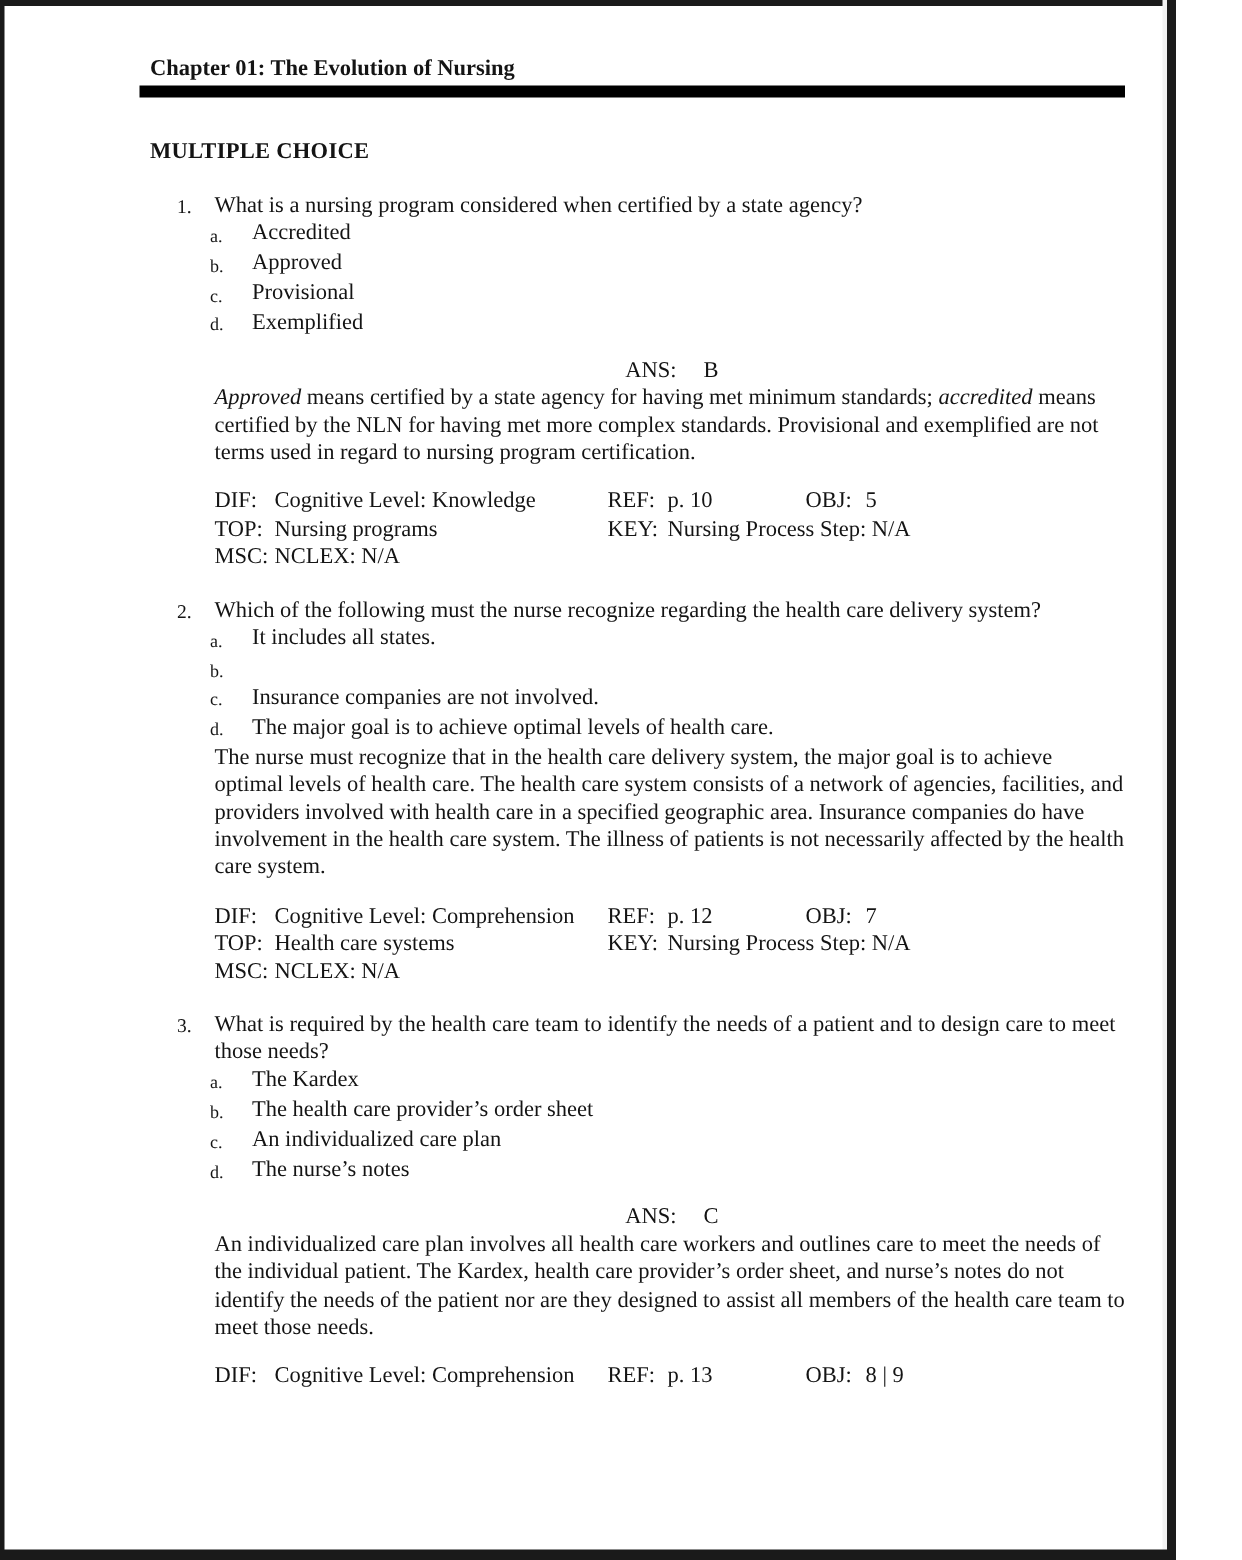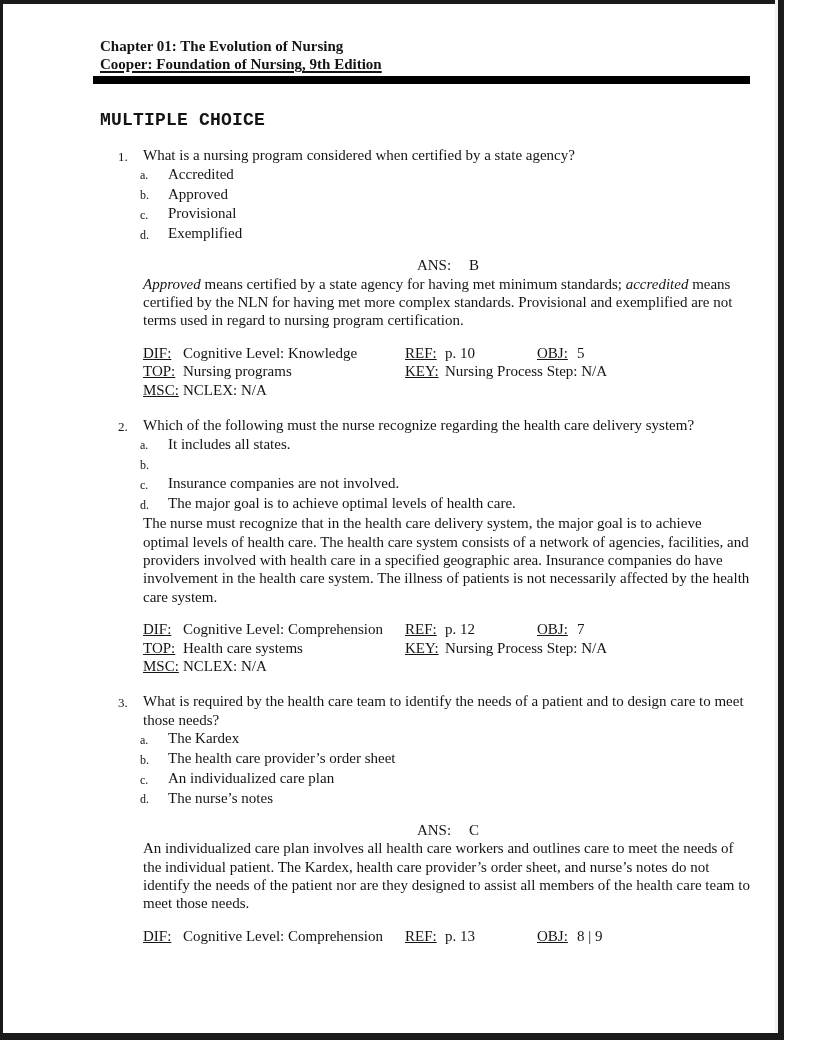--- a/index.html
+++ b/index.html
@@ -24,62 +24,59 @@
     left: 100px;
     top: 37px;
     width: 650px;
     font-size: 15px;
     line-height: 18.4px;
   }
   .h-line { font-weight: bold; }
   .underlined { text-decoration: underline; text-decoration-thickness: 1.5px; text-underline-offset: 2px; }
   .rule { height: 8px; background: #000000; margin-left: -7px; width: 657px; margin-top: 2px; }
 
-  .mc-heading { font-weight: bold; font-size: 18px; margin-top: 27px; letter-spacing: 0.2px; font-family: Liberation Mono, monospace; }
+  .mc-heading { font-weight: bold; font-size: 15px; margin-top: 27px; letter-spacing: 0.2px; }
 
   .question { margin-top: 17px; }
   .stem-row { position: relative; padding-left: 43px; }
   .q-num { position: absolute; left: 18px; top: 1.5px; font-size: 13px; }
   .options { }
   .opt { display: flex; padding-left: 40px; }
   .opt-letter { flex: none; width: 28px; font-size: 12px; padding-top: 1.5px; }
   .opt-text { flex: 1; }
 
   .answer { margin-top: 12px; padding-left: 43px; text-align: center; }
   .ans-label { display: inline-block; width: 40px; }
   .ans-value { margin-left: 15px; }
 
   .rationale { padding-left: 43px; }
   .it { font-style: italic; }
 
   .meta { margin-top: 14px; padding-left: 43px; }
   .meta-row { display: flex; }
-  .m-label { flex: none; width: 40px; text-decoration: underline; }
+  .m-label { flex: none; width: 40px; }
   .m-v1 { flex: none; width: 222px; }
   .m-v2 { flex: none; width: 92px; }
   .m-vlast { flex: 1; }
 </style>
 </head>
 <body>
 
 <div class="page">
   <div class="strip-top"></div>
   <div class="strip-left"></div>
   <div class="strip-right-light"></div>
   <div class="strip-right"></div>
   <div class="strip-bottom"></div>
 
   <div class="content">
 
     <div class="h-line">
       <span>Chapter 01: The Evolution of Nursing</span>
     </div>
-    <div class="h-line">
-      <span class="underlined">Cooper: Foundation of Nursing, 9th Edition</span>
-    </div>
     <div class="rule"></div>
 
     <div class="mc-heading">MULTIPLE CHOICE</div>
 
     <section class="question">
       <div class="stem-row">
         <span class="q-num">1.</span>
         <div class="stem">What is a nursing program considered when certified by a state agency?</div>
       </div>
       <div class="options">

